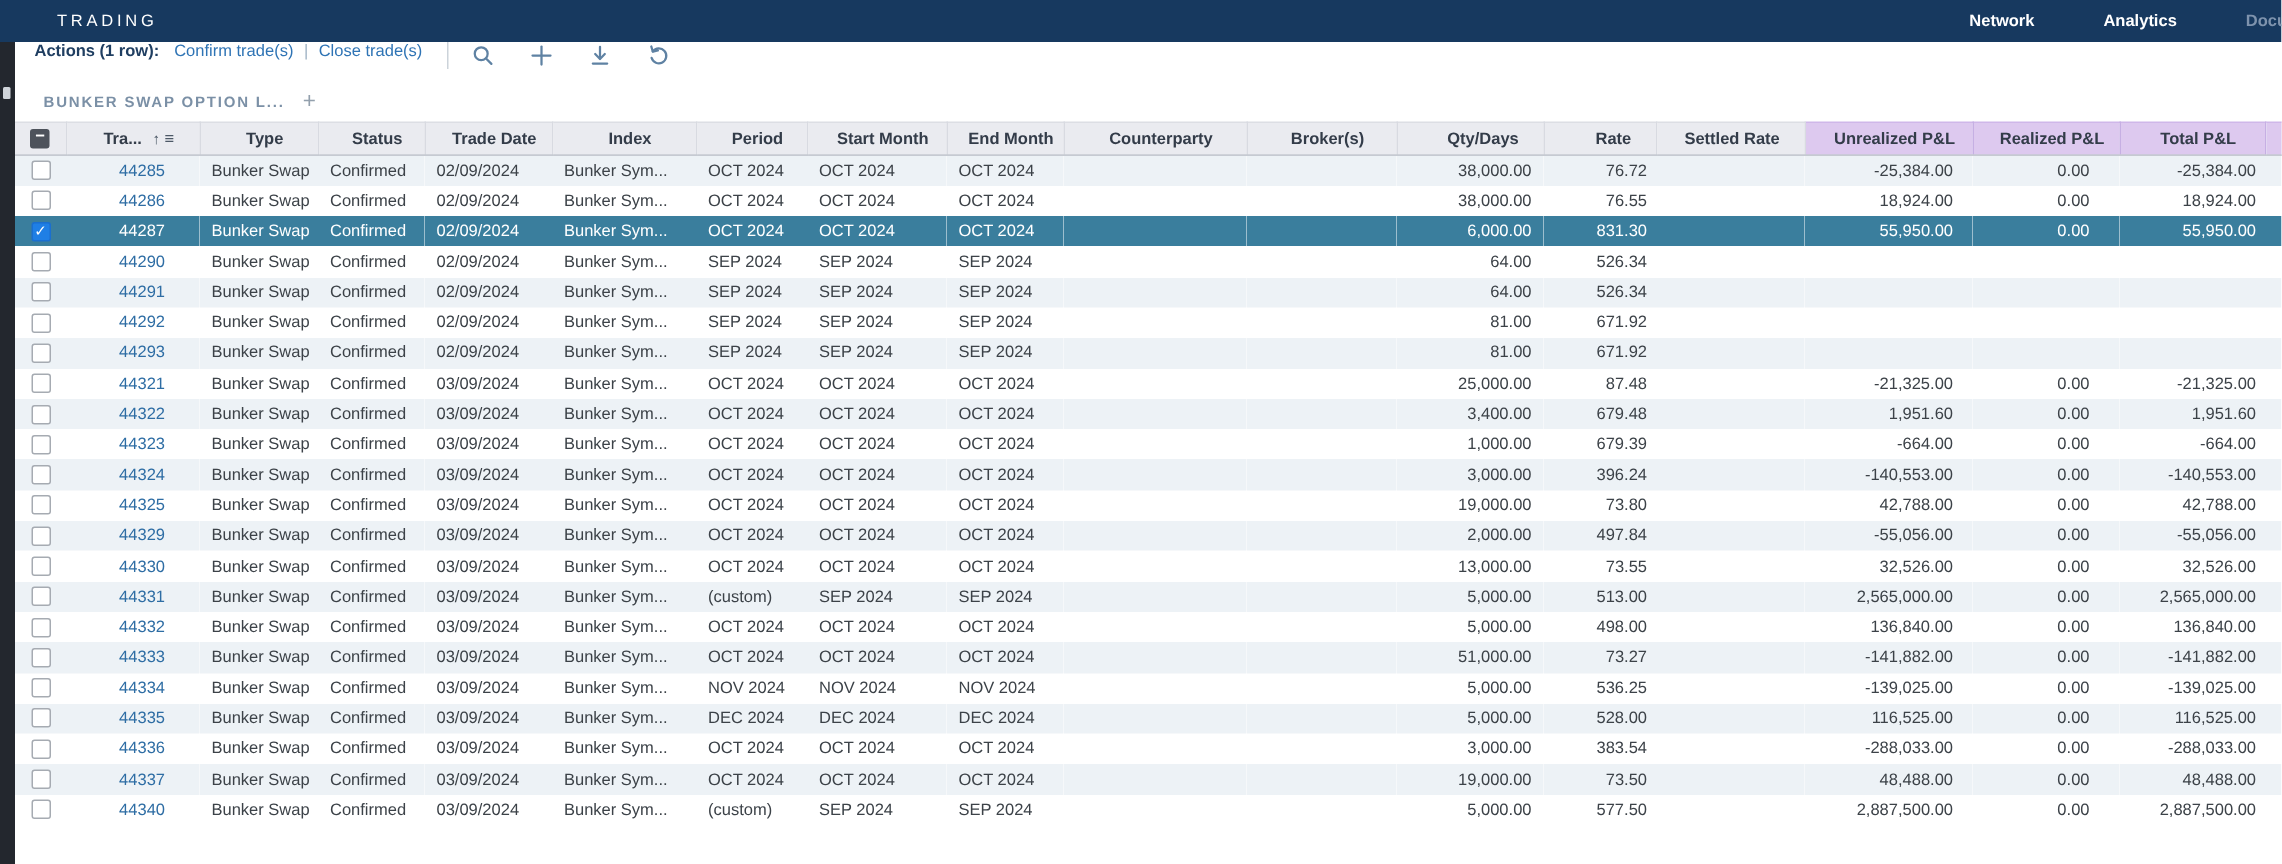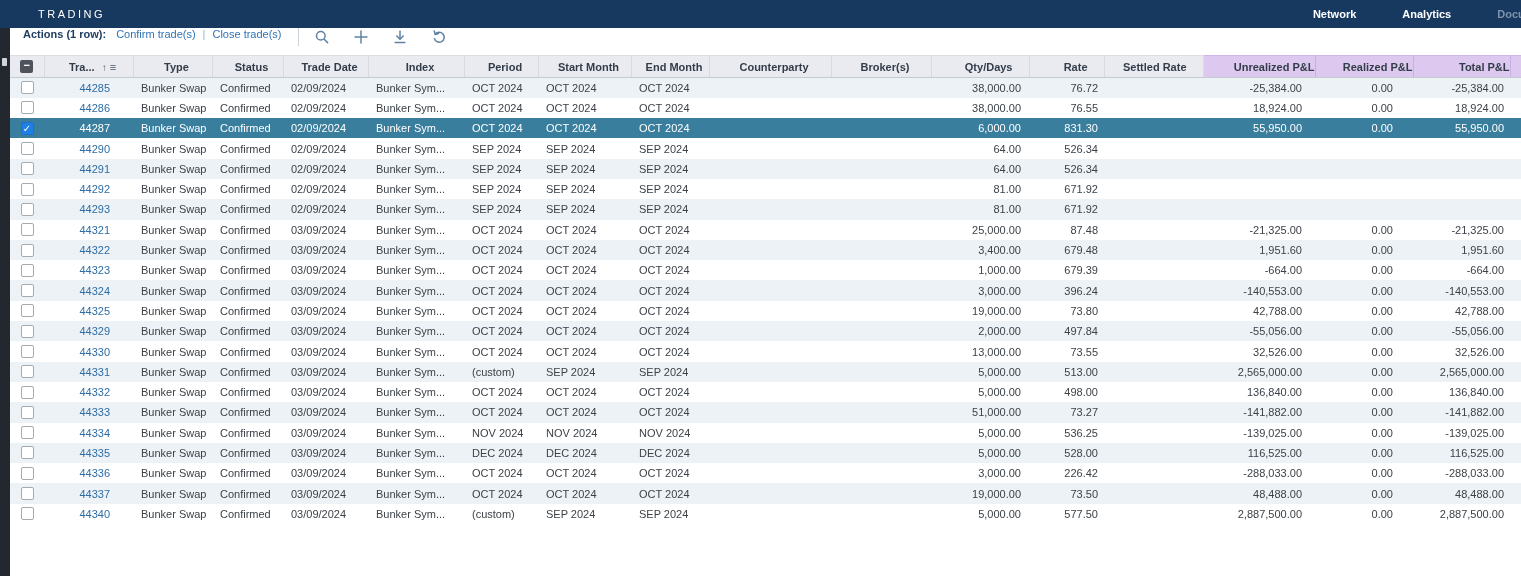--- a/index.html
+++ b/index.html
@@ -36,21 +36,21 @@
   .tab-add { color:#93a0ad; font-size:15px; margin-left:12px; cursor:pointer; line-height:10px; }
 
   
   table { border-collapse:collapse; table-layout:fixed; width:1511px; }
   thead th { height:22px; background:#eaebf0; font-size:11px; font-weight:bold; color:#333c49;
              text-align:center; padding:0 0 0 8px; border-right:1px solid #d8dae1;
              border-top:1px solid #dcdee4; border-bottom:1px solid #c6cad2;
              white-space:nowrap; overflow:hidden; cursor:pointer; }
   thead th.num { text-align:right; padding:0 16px 0 0; }
   thead th.pl  { background:#ddc9ef; border-right:1px solid #c6afe3; border-top:1px solid #cfb7e9;
-                 text-align:right; padding:0 0 0 8px; }
+                 text-align:center; padding:0 0 0 8px; }
   thead th.selcol { padding:0; text-align:center; }
   .hsort { color:#4c5866; font-size:10px; margin-left:7px; font-weight:normal; }
   .hmenu { color:#4c5866; font-size:11px; margin-left:3px; font-weight:normal; }
   .hcb { width:13px; height:13px; background:#4d525b; border-radius:2px; margin:0 auto;
          color:#fff; font-size:11px; line-height:11px; text-align:center; cursor:pointer; }
 
   tbody td { height:20.3px; font-size:11px; color:#3c4248; padding:0 0 0 8px;
              white-space:nowrap; overflow:hidden; }
   tbody td.num { text-align:right; padding-left:0; }
   td.c-id     { padding-right:23px; }
@@ -115,20 +115,24 @@
       </span>
       <span class="icon-btn">
         <svg width="16" height="16" viewBox="0 0 16 16">
             <path d="M4.2 5.2 A5 5 0 1 1 3.4 9.6"></path>
             <polyline points="3.2,2 4.2,5.4 7.6,4.6"></polyline>
           </svg>
       </span>
     </span>
   </div>
 
+  <div class="tabrow">
+    <span class="tab-label">BUNKER SWAP OPTION L...</span>
+    <span class="tab-add">+</span>
+  </div>
 
   <table>
     <colgroup id="cg">
         <col style="width: 34px;">
         <col style="width: 89px;">
         <col style="width: 79px;">
         <col style="width: 71px;">
         <col style="width: 85px;">
         <col style="width: 96px;">
         <col style="width: 74px;">
@@ -595,21 +599,21 @@
           <td>Bunker Swap</td>
           <td>Confirmed</td>
           <td>03/09/2024</td>
           <td>Bunker Sym...</td>
           <td>OCT 2024</td>
           <td>OCT 2024</td>
           <td>OCT 2024</td>
           <td></td>
           <td></td>
           <td class="num c-qty">3,000.00</td>
-          <td class="num c-rate">226.42</td>
+          <td class="num c-rate">383.54</td>
           <td class="num c-settled"></td>
           <td class="num c-unreal">-288,033.00</td>
           <td class="num c-real">0.00</td>
           <td class="num c-total">-288,033.00</td>
           <td></td>
         </tr>
         <tr class="odd">
           <td class="selcol">
             <div class="cb"></div>
           </td>

